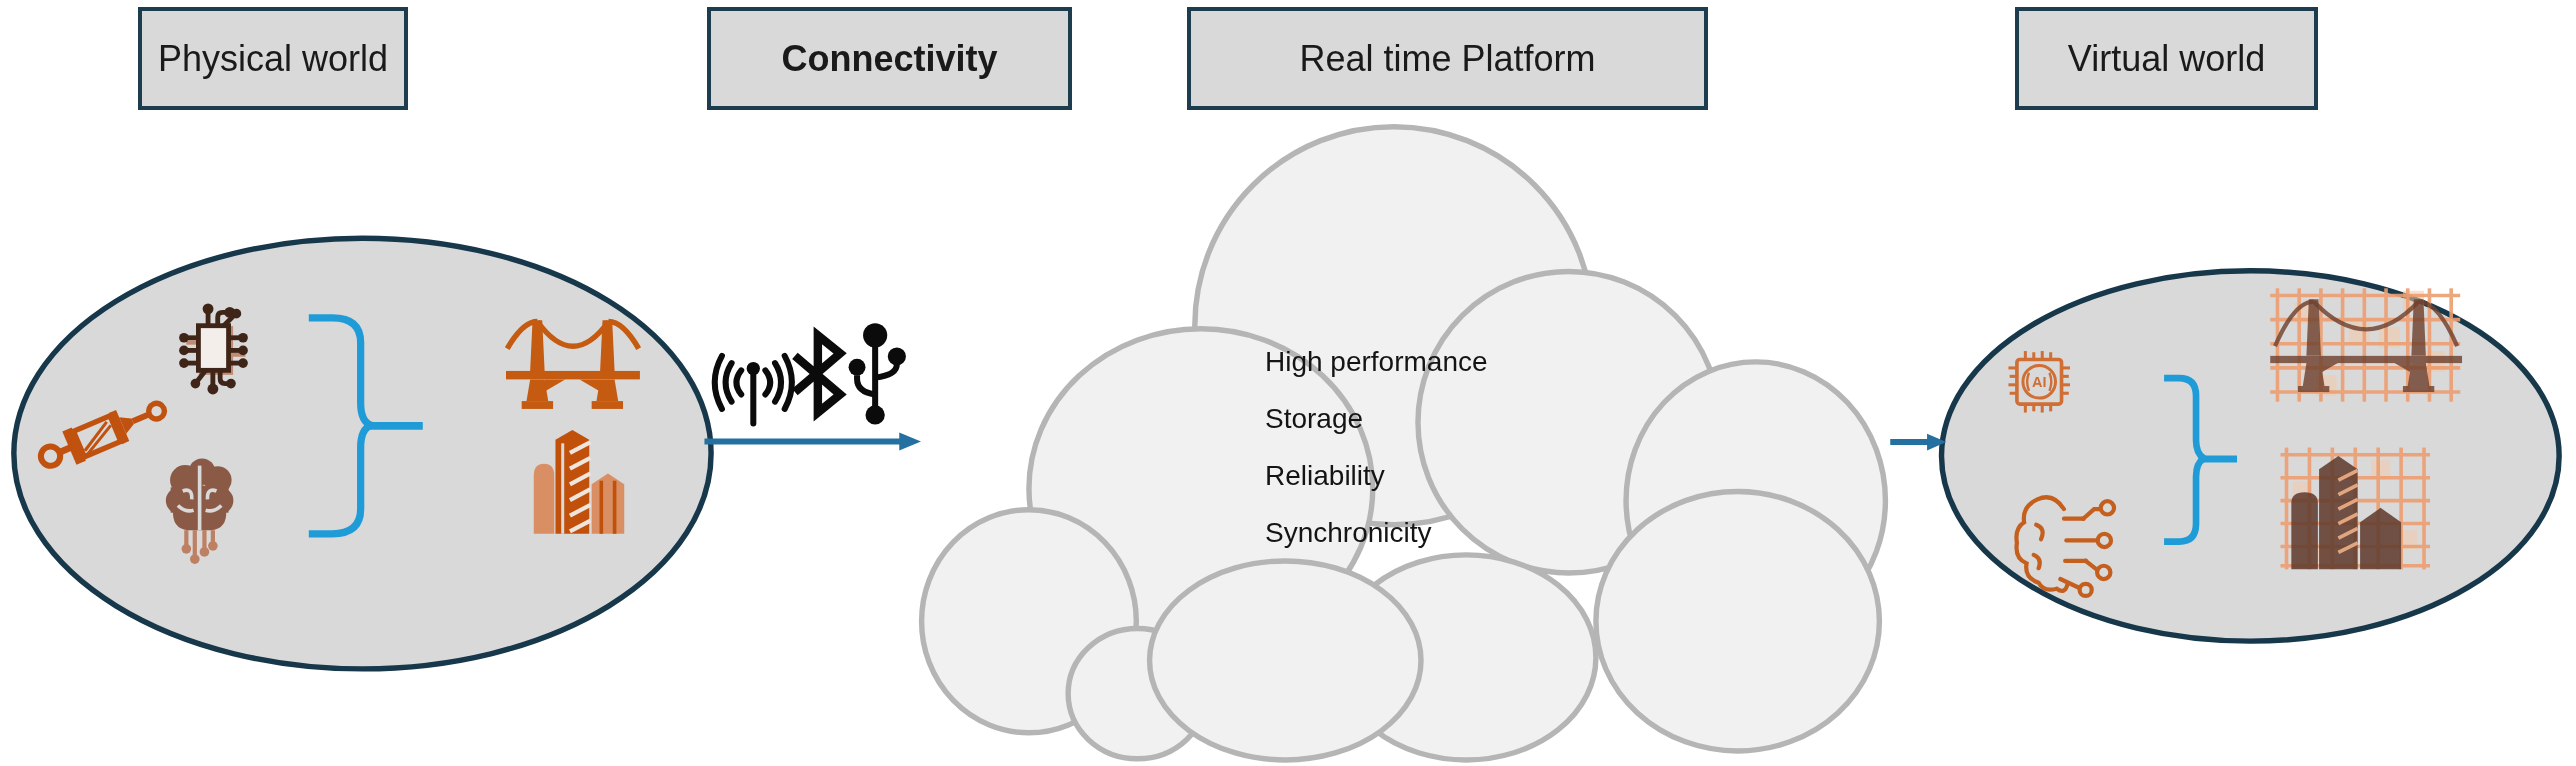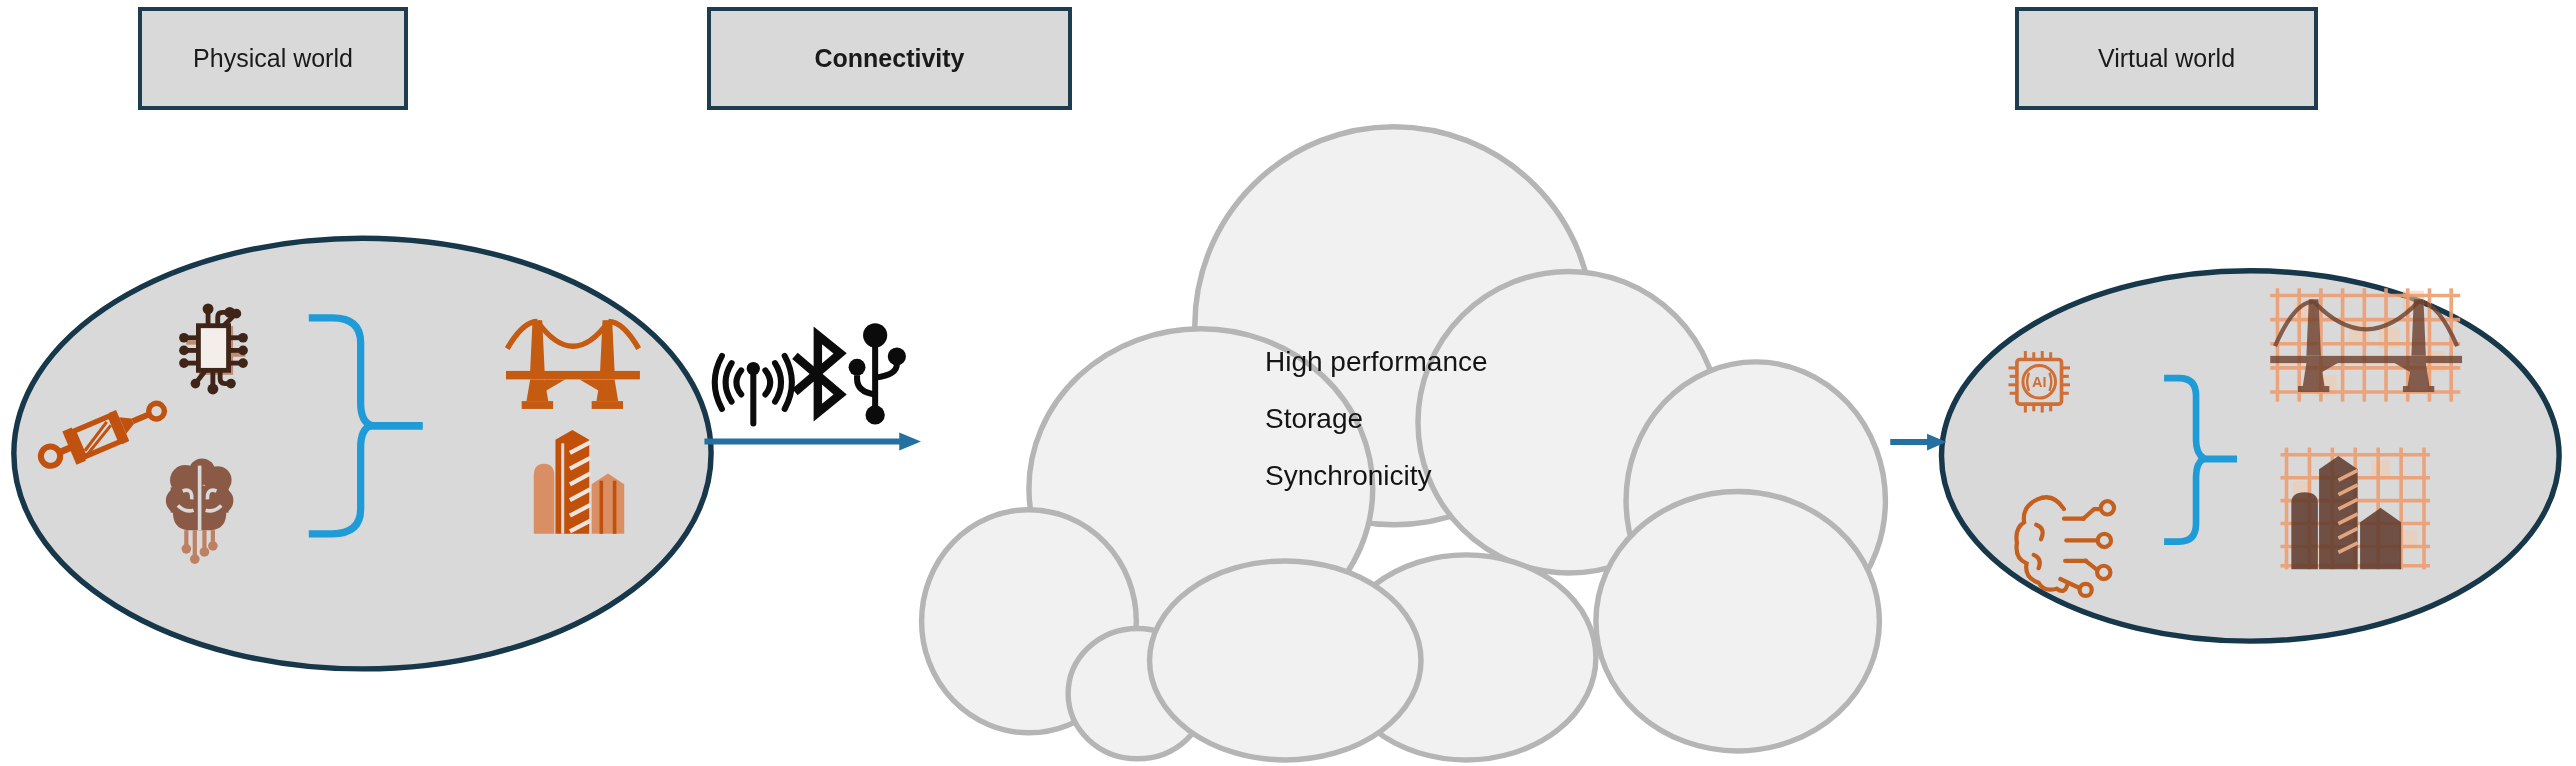--- a/index.html
+++ b/index.html
@@ -6,21 +6,21 @@
   body{
     width:2576px;height:766px;background:#ffffff;position:relative;overflow:hidden;
     font-family:"Liberation Sans", sans-serif;
   }
   .stage{position:absolute;left:0;top:0;width:2576px;height:766px;}
   svg.layer{position:absolute;left:0;top:0;}
   .hdr{
     position:absolute;top:7.2px;height:103px;box-sizing:border-box;
     background:#d9d9d9;border:4.2px solid #1d3c4e;
     display:flex;align-items:center;justify-content:center;
-    font-size:25px;color:#1a1a1a;white-space:nowrap;
+    font-size:36px;color:#1a1a1a;white-space:nowrap;
   }
   #hdr-physical{left:138px;width:270px;}
   #hdr-connectivity{left:707px;width:365px;font-weight:bold;}
   #hdr-platform{left:1187px;width:521px;}
   #hdr-virtual{left:2015px;width:303px;}
   .cloud-list{
     position:absolute;left:1265px;top:333px;
     font-size:28px;line-height:57px;color:#141414;white-space:nowrap;
   }
 </style>
@@ -328,24 +328,28 @@
       </g>
     </g>
   </svg>
 
   <div class="hdr" id="hdr-physical">
     <span>Physical world</span>
   </div>
   <div class="hdr" id="hdr-connectivity">
     <span>Connectivity</span>
   </div>
+  <div class="hdr" id="hdr-platform">
+    <span>Real time Platform</span>
+  </div>
   <div class="hdr" id="hdr-virtual">
     <span>Virtual world</span>
   </div>
 
   <div class="cloud-list">
     <div>High performance</div>
     <div>Storage</div>
+    <div>Reliability</div>
     <div>Synchronicity</div>
   </div>
 
 </div>
 
 
 </body></html>

